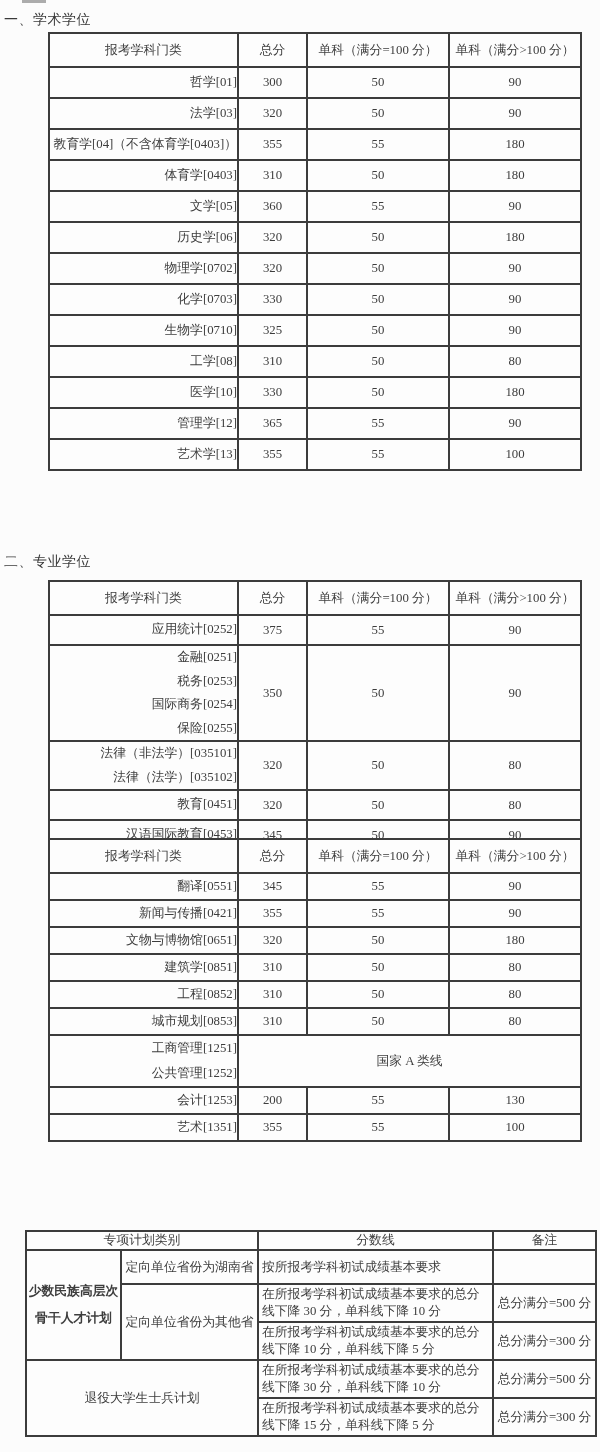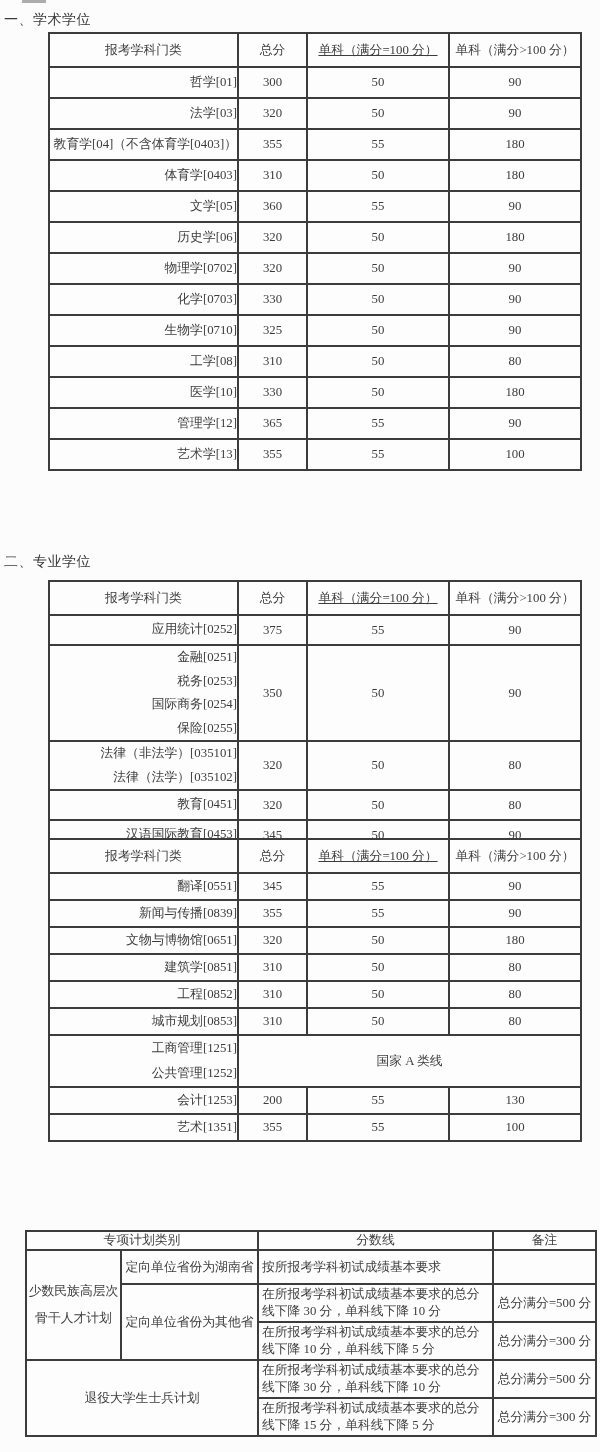--- a/index.html
+++ b/index.html
@@ -41,21 +41,21 @@
     padding:0;
     vertical-align:middle;
     overflow:hidden;
   }
   thead th { text-align:center; }
 
   
   .score-table { left:48px; width:524px; }
   .score-table th.c0 { width:187px; }
   .score-table th.c1 { width:67px; }
-  .score-table th.c2 { width:140px;text-decoration:underline; }
+  .score-table th.c2 { width:140px; }
   .score-table th.c3 { width:130px; }
   .score-table thead tr { height:34px; }
   .score-table td.cat { text-align:right; padding-left:3px; }
   .score-table td.num, .score-table td.merged { text-align:center; }
   .score-table .cat div { line-height:21px; }
 
   #table-academic { top:32px; }
   #table-academic tbody tr { height:31px; }
 
   #table-professional-1 { top:580px; }
@@ -70,21 +70,21 @@
   #table-special { left:25px; top:1230px; width:570px; }
   #table-special col.sc0 { width:95px; }
   #table-special col.sc1 { width:137px; }
   #table-special col.sc2 { width:235px; }
   #table-special col.sc3 { width:103px; }
   #table-special thead tr { height:18px; }
   #table-special tbody tr { height:38px; }
   #table-special tbody tr.single { height:34px; }
   #table-special td { text-align:center;margin-left:44px; }
   #table-special td.scoreline { text-align:left; padding-left:3px; line-height:17px; }
-  #table-special .plan-name div { line-height:27px; }
+  #table-special .plan-name div { line-height:27px;font-weight:bold; }
 </style>
 </head>
 <body>
 
 <div class="page">
   <div class="artifact"></div>
 
   <div class="section-heading" id="heading-academic">一、学术学位</div>
 
   <table class="score-table" id="table-academic">
@@ -276,21 +276,21 @@
         <tr>
           <td class="cat">
             <div>翻译[0551]</div>
           </td>
           <td class="num">345</td>
           <td class="num">55</td>
           <td class="num">90</td>
         </tr>
         <tr>
           <td class="cat">
-            <div>新闻与传播[0839]</div>
+            <div>新闻与传播[0421]</div>
           </td>
           <td class="num">355</td>
           <td class="num">55</td>
           <td class="num">90</td>
         </tr>
         <tr>
           <td class="cat">
             <div>文物与博物馆[0651]</div>
           </td>
           <td class="num">320</td>

